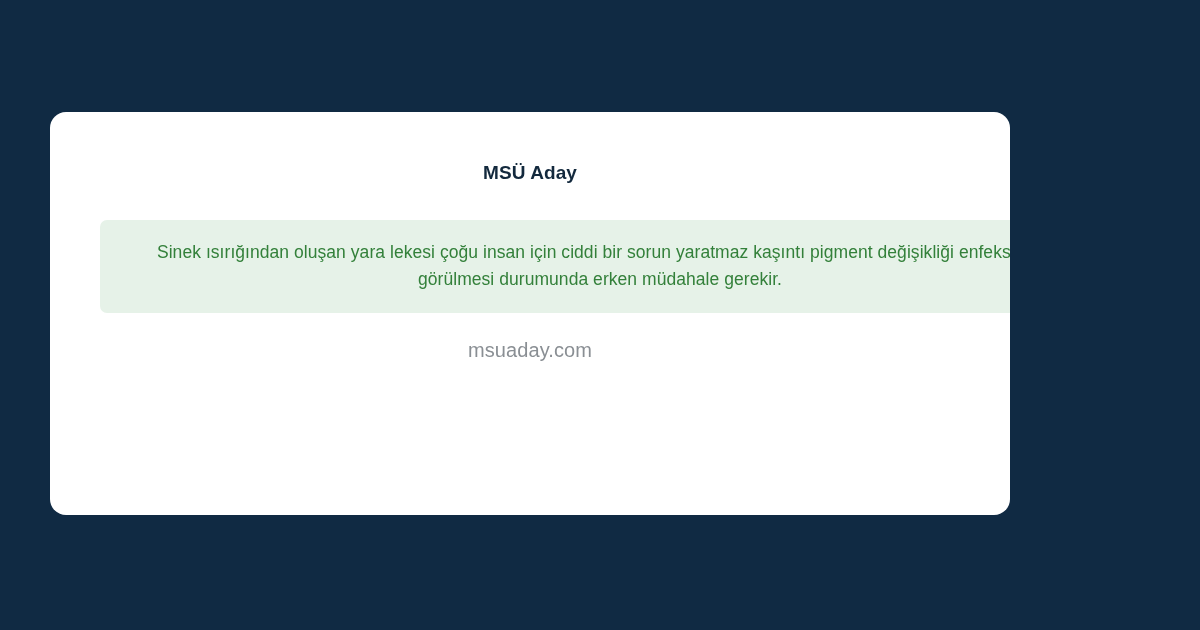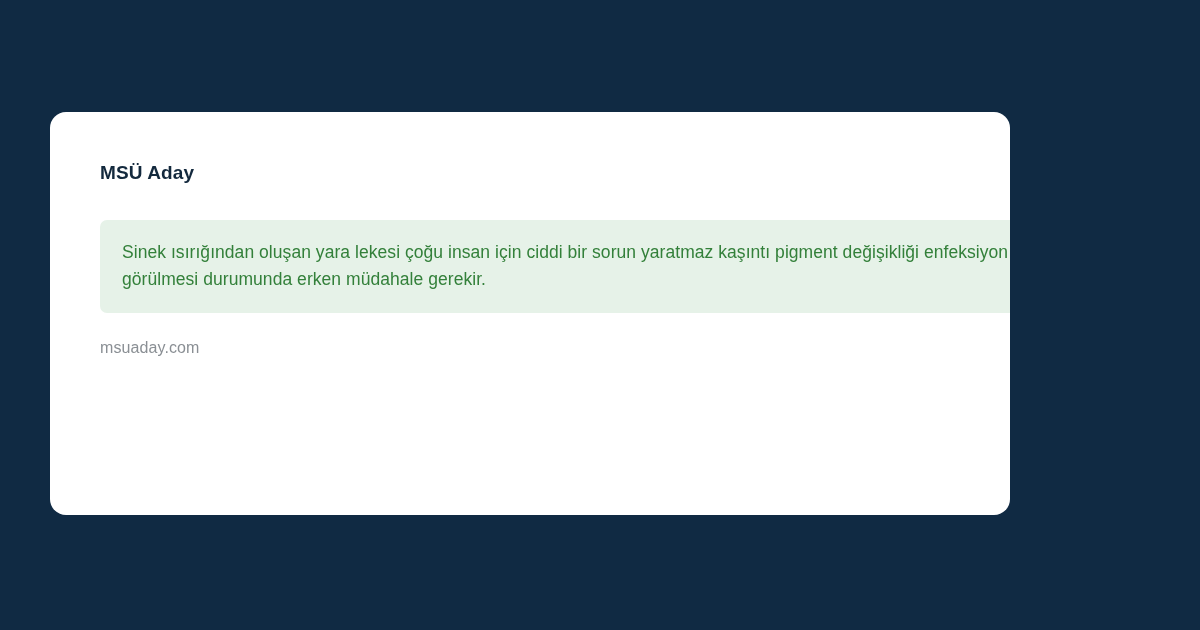--- a/index.html
+++ b/index.html
@@ -27,20 +27,21 @@
     position: absolute;
     left: 50px;
     top: 112px;
     width: 960px;
     height: 403px;
     background: #ffffff;
     border-radius: 16px;
     box-sizing: border-box;
     padding: 50px 50px 0 50px;
     overflow: hidden;
+    text-align: center;
   }
 
   .brand {
     font-size: 19px;
     font-weight: bold;
     color: #13293d;
     letter-spacing: 0.1px;
     line-height: 1.2;
     margin: 0;
   }
@@ -67,21 +68,21 @@
   .answer-text {
     margin: 0;
     font-size: 17.5px;
     line-height: 1.55;
     color: #33803a;
     letter-spacing: 0.05px;
   }
 
   .site-url {
     margin: 26px 0 0 0;
-    font-size: 16px;
+    font-size: 20px;
     color: #8a8f94;
     letter-spacing: 0.1px;
   }
 </style>
 </head>
 <body>
 
 <div class="stage">
 
   <div class="card">

